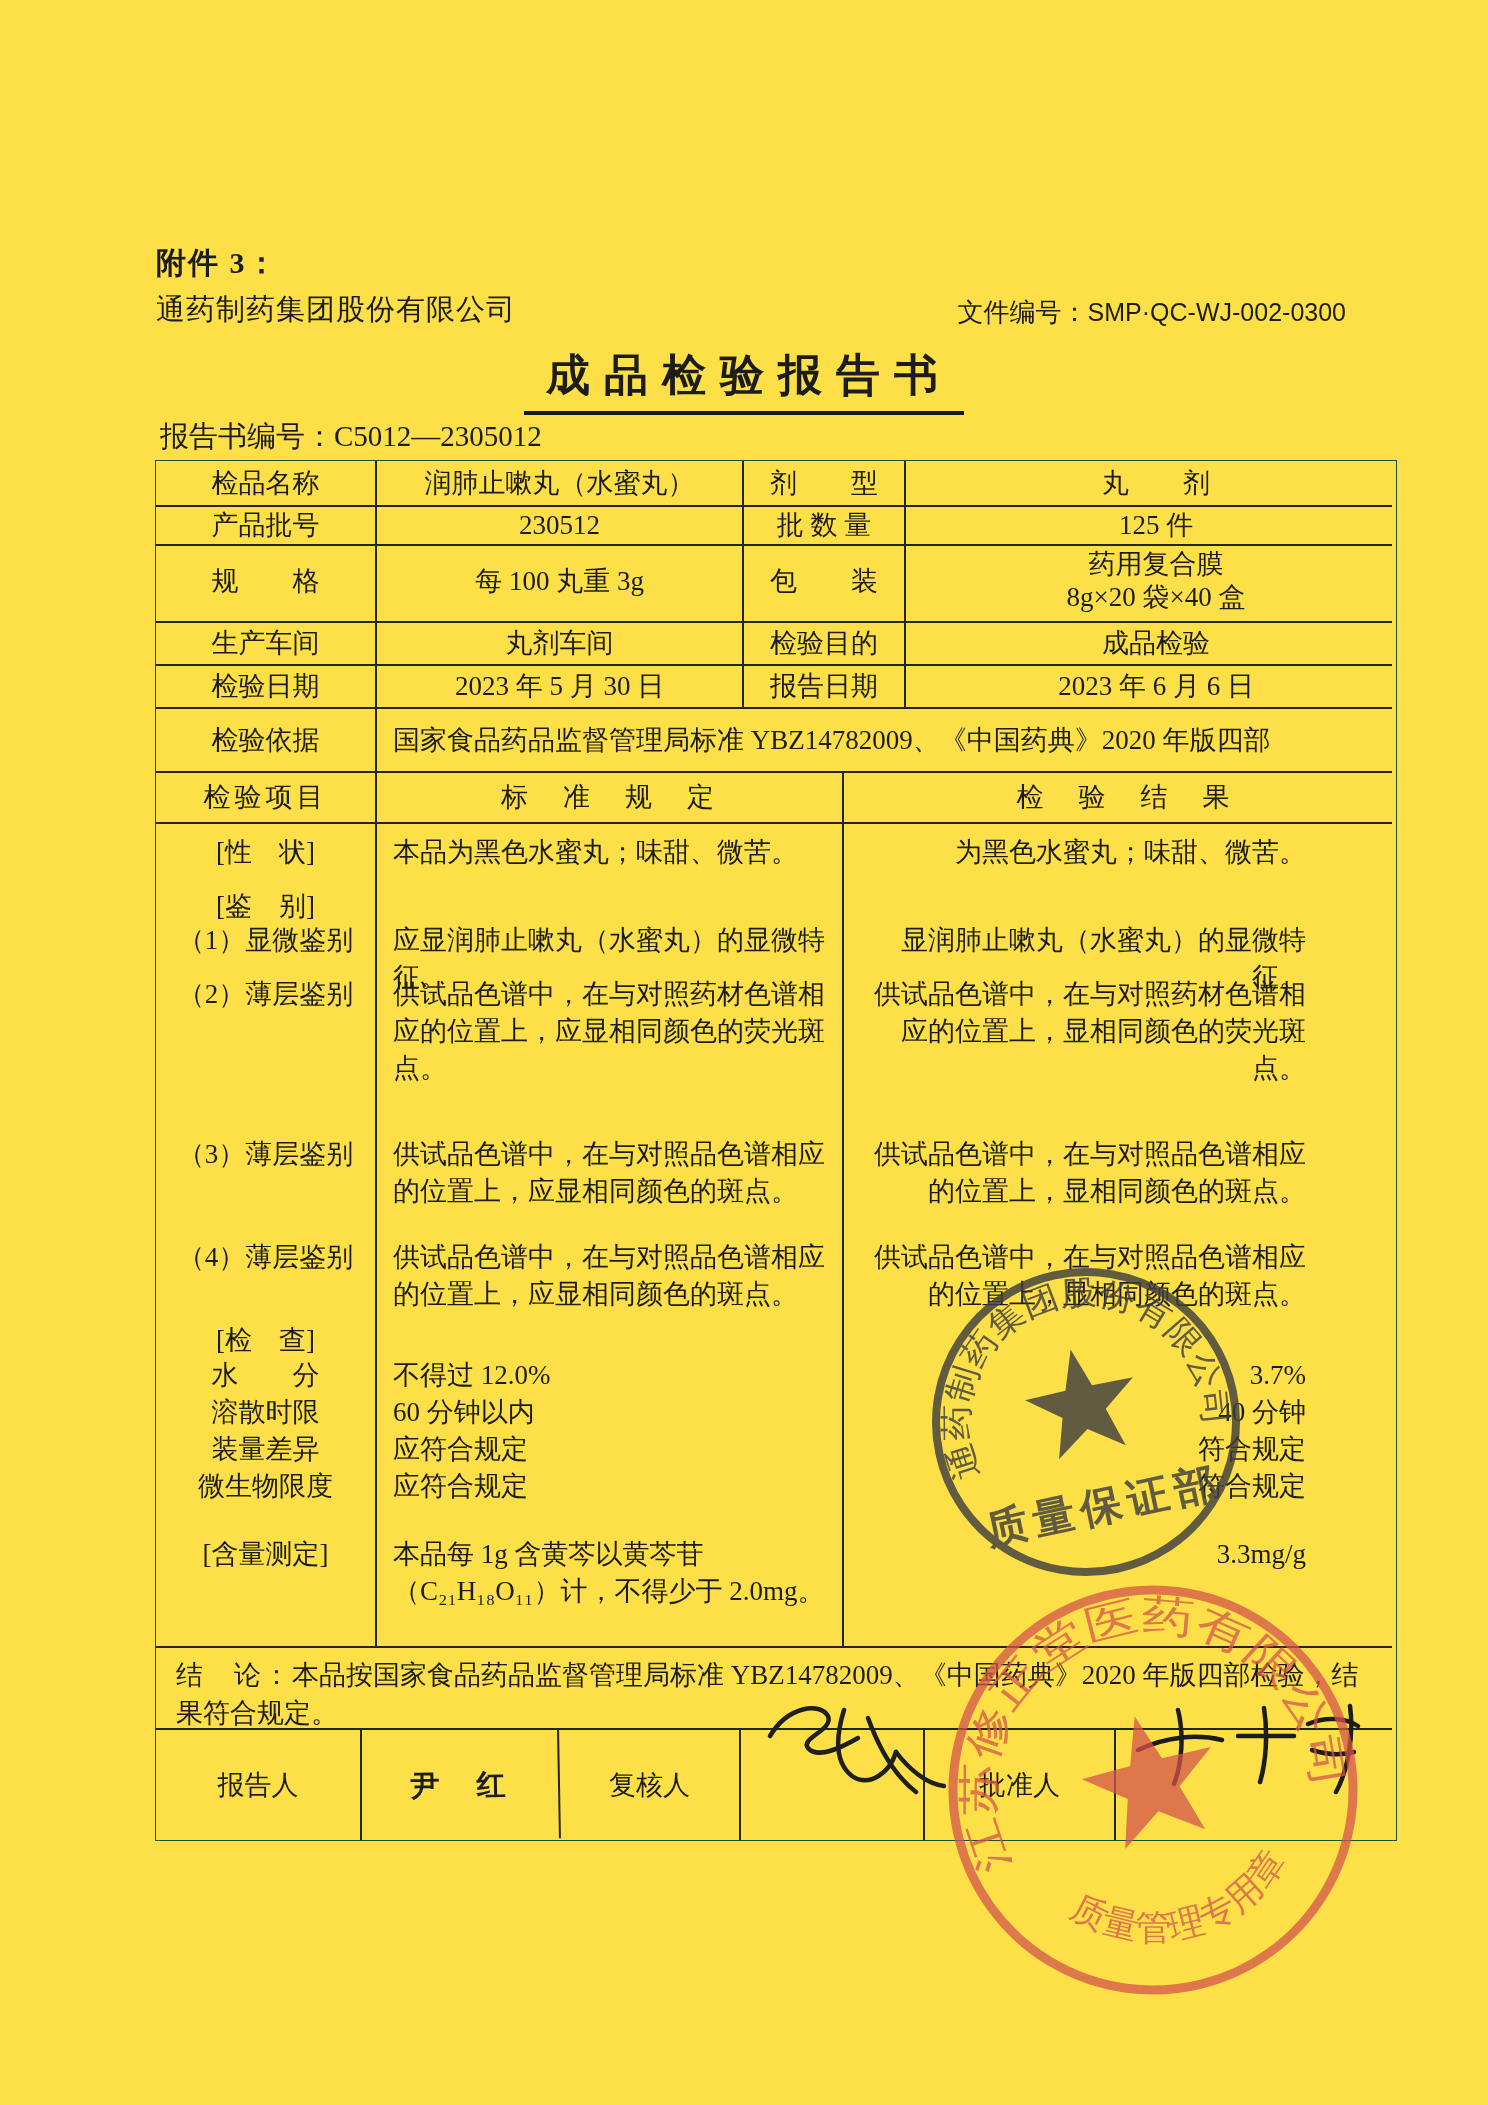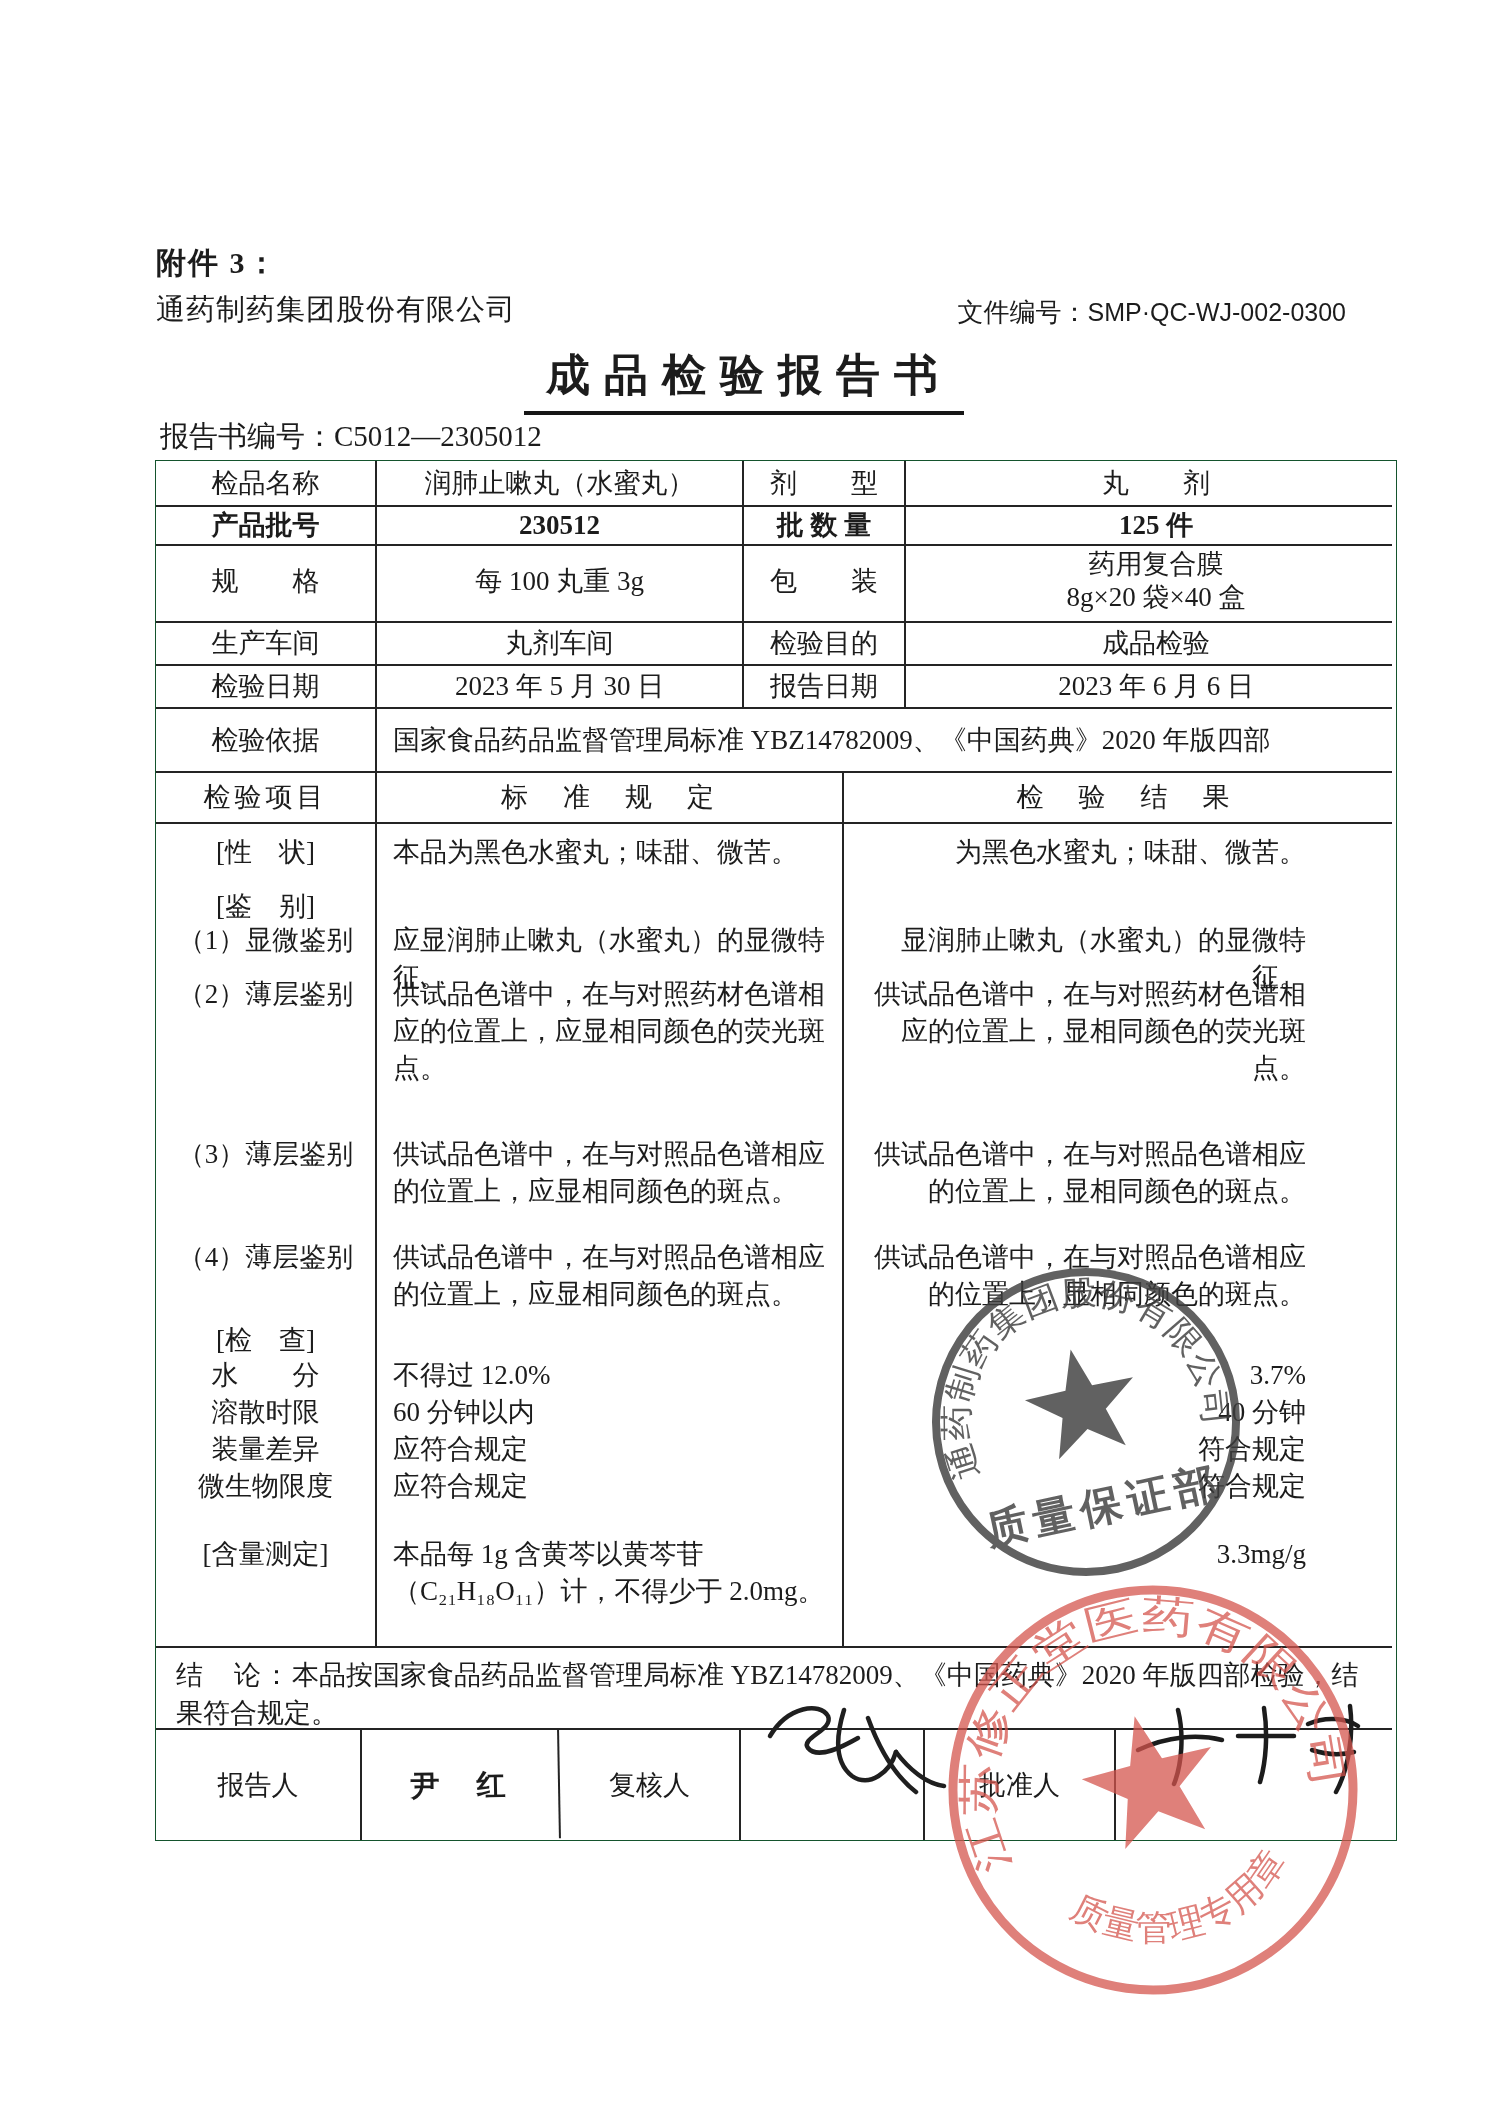--- a/index.html
+++ b/index.html
@@ -1,19 +1,19 @@
 <!DOCTYPE html>
 <html><head>
 <meta charset="utf-8">
 <style>
   * { margin:0; padding:0; box-sizing:border-box; }
   html,body { background:#e8e8e8; }
   .page {
     position:relative; width:1488px; height:2105px; margin:0 auto;
-    background:#ffffff; color:#1c1c1c; overflow:hidden;
+    background:#fde047; color:#1c1c1c; overflow:hidden;
     font-family:"Liberation Serif","DejaVu Serif",serif;
   }
   .attachment { position:absolute; left:156px; top:243px; font-size:30px; font-weight:bold; letter-spacing:2px; }
   .company-line { position:absolute; left:156px; top:290px; font-size:29px; letter-spacing:1px; }
   .fileno-line { position:absolute; right:142px; top:295px; font-size:26px; }
   .fileno-line .code { font-family:Liberation Sans, sans-serif; font-size:25px;margin-top:7px; }
   .title-wrap { position:absolute; left:0; top:346px; width:100%; text-align:center; }
   .doc-title {
     display:inline-block; font-size:44px; font-weight:bold; letter-spacing:14px;
     border-bottom:4px solid #161616; padding:0 12px 6px 22px;
@@ -36,21 +36,21 @@
   .cell.left { justify-content:flex-start; text-align:left; padding-left:16px; }
   .two-line { flex-direction:column; }
 
   .r-info  { grid-template-columns:221px 367px 162px 486px; }
   .r-basis { grid-template-columns:221px 1015px; }
   .r-head  { grid-template-columns:221px 467px 548px; }
   .r-body  { grid-template-columns:221px 467px 548px; height:824px; }
   .r-concl { grid-template-columns:1236px; }
   .r-sign  { grid-template-columns:206px 198px 181px 184px 191px 276px; height:110px; }
 
-  .h1{height:46px;} .h2{height:34px;font-weight:bold;} .h3{height:82px;} .h4{height:43px;}
+  .h1{height:46px;} .h2{height:34px;} .h3{height:82px;} .h4{height:43px;}
   .h5{height:43px;} .h6{height:64px;} .h7{height:51px;}
   .r-concl .cell{ height:82px; }
 
   .head-cell { letter-spacing:4px; }
 
   .body-cell { position:relative; display:block; padding:0; }
   .blk { position:absolute; left:0; right:0; line-height:37px; padding:0 12px; }
   .col-items .blk { text-align:center; padding:0 4px; }
   .col-standard .blk { text-align:left; padding:0 10px 0 16px; }
   .col-result .blk { text-align:right; padding:0 10px 0 18px; max-width:472px; }

